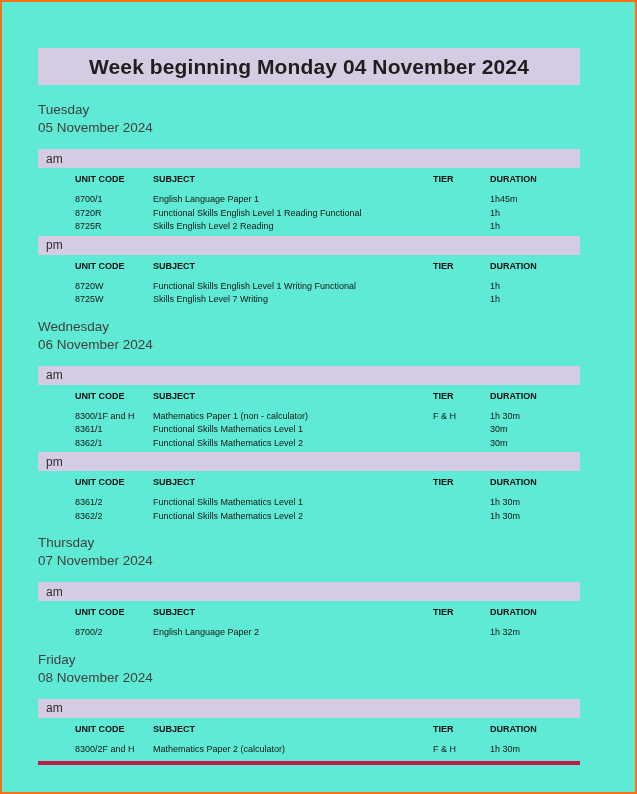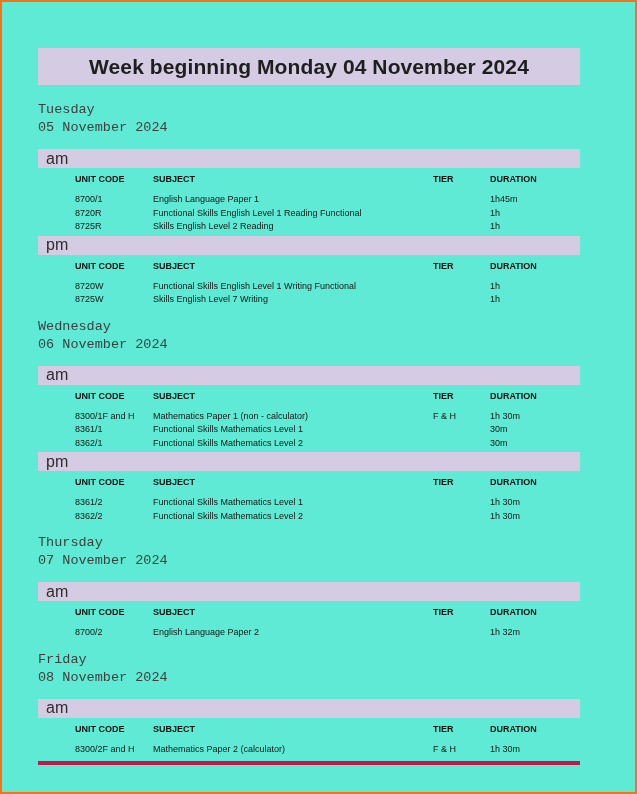--- a/index.html
+++ b/index.html
@@ -31,35 +31,35 @@
   }
   .title-band .title-text {
     font-size: 21px;
     font-weight: 600;
     color: #1e1e1e;
     letter-spacing: 0.1px;
     white-space: nowrap;
   }
   .day-section { margin-top: 11px; }
   .day-section:first-of-type { margin-top: 16px; }
-  .day-heading { margin-bottom: 12px; font-family: Liberation Mono, monospace; }
+  .day-heading { margin-bottom: 12px; }
   .day-name, .day-date {
     font-size: 13.5px;
     line-height: 18px;
     color: #3f3f3f;
   }
   .session + .session { margin-top: 2px; }
   .session-band {
     height: 19px;
     background: var(--band, #D5CCE3);
     display: flex;
     align-items: center;
   }
   .session-label {
-    font-size: 16px;
+    font-size: 12px;
     color: #2e2e2e;
     padding-left: 8px;
   }
   .exam-grid {
     display: grid;
     grid-template-columns: 78px 280px 57px 1fr;
     padding-left: 37px;
   }
   .header-row {
     margin-top: 6px;

